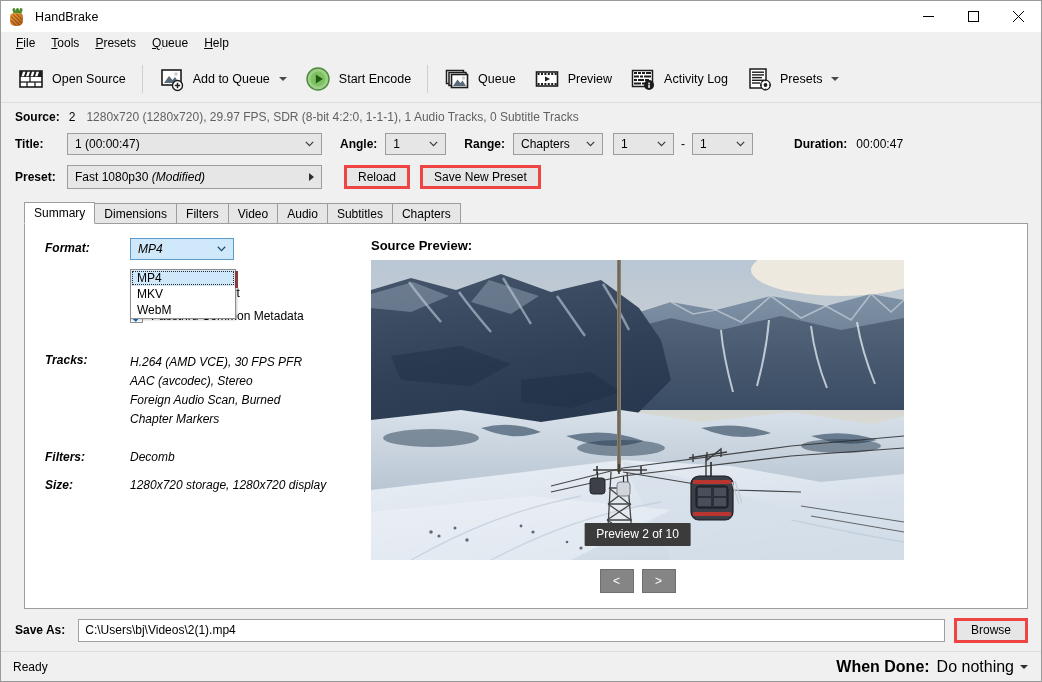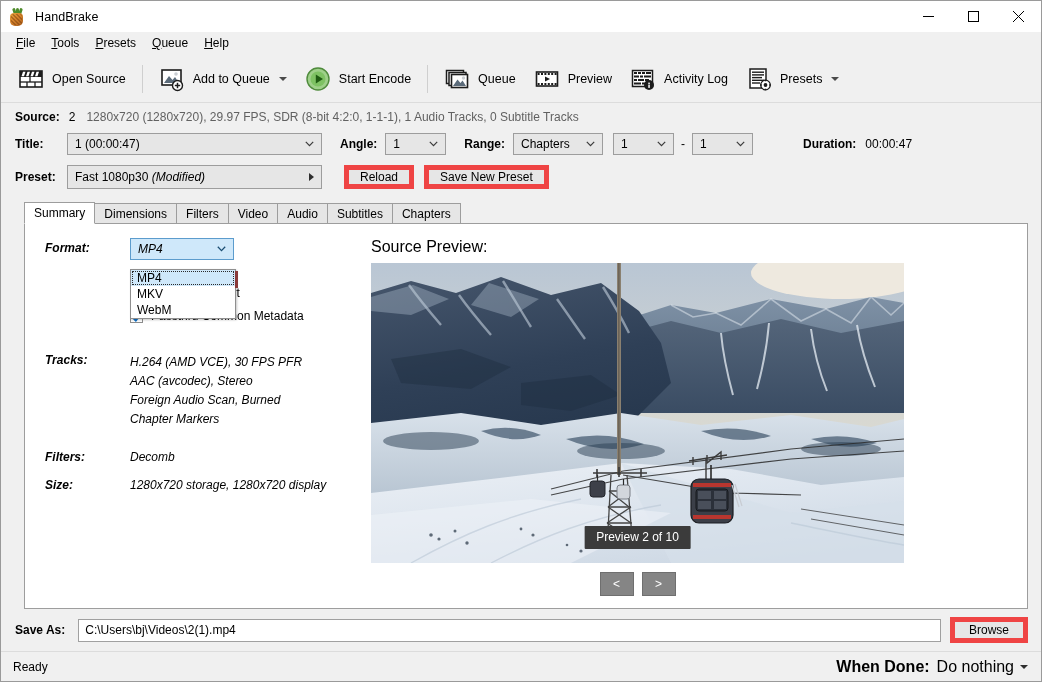--- a/index.html
+++ b/index.html
@@ -206,21 +206,21 @@
   .presetbtn .pv i { font-style: italic; }
   .presetbtn .arrow {
     width: 0; height: 0;
     border-top: 4px solid transparent;
     border-bottom: 4px solid transparent;
     border-left: 5px solid #2e2e2e;
     margin-left: 8px;
   }
   .btn {
     background: #e6e6e6;
-    border: 5px solid #ef4444;
+    border: 3px solid #ef4444;
     height: 24px;
     box-sizing: border-box;
     display: flex;
     align-items: center;
     justify-content: center;
     font-size: 12px;
     padding: 0 11px;
     cursor: default;
     white-space: nowrap;
   }
@@ -364,21 +364,21 @@
   .val-line { font-size: 12px; line-height: 19px; }
   .val-single { font-size: 12px; padding-top: 3px; }
 
   
   .sum-right {
     flex: 1 1 auto;
     padding-top: 14px;
     padding-left: 10px;
     position: relative;
   }
-  .prev-lbl { font-weight: normal; font-size: 16px; }
+  .prev-lbl { font-weight: bold; font-size: 13px; }
   .prev-box {
     margin-top: 7px;
     width: 533px;
     height: 300px;
     position: relative;
     overflow: hidden;
     background: #2b3f56;
   }
   .prev-badge {
     position: absolute;
@@ -677,21 +677,21 @@
     <span class="dash">-</span>
     <div class="combo" style="width:61px;">
       <span class="cv">1</span>
       <span class="chev">
           <svg width="9" height="6" viewBox="0 0 9 6">
             <path d="M0.8 0.8 L4.5 4.6 L8.2 0.8" fill="none" stroke="#3b3b3b" stroke-width="1.2"></path>
           </svg>
         </span>
     </div>
 
-    <span class="lbl" style="margin-left:14px;margin-right:9px;padding-left:36px;">Duration:</span>
+    <span class="lbl" style="margin-left:5px;margin-right:9px;padding-left:36px;">Duration:</span>
     <span style="font-size:12px;">00:00:47</span>
   </div>
 
   <div class="row presetrow">
     <span class="lbl" style="width:52px;">Preset:</span>
     <div class="presetbtn" style="width:255px;">
       <span class="pv"><span>Fast 1080p30</span> <i>(Modified)</i></span>
       <span class="arrow"></span>
     </div>
     <div class="btn" style="margin-left:22px;">

